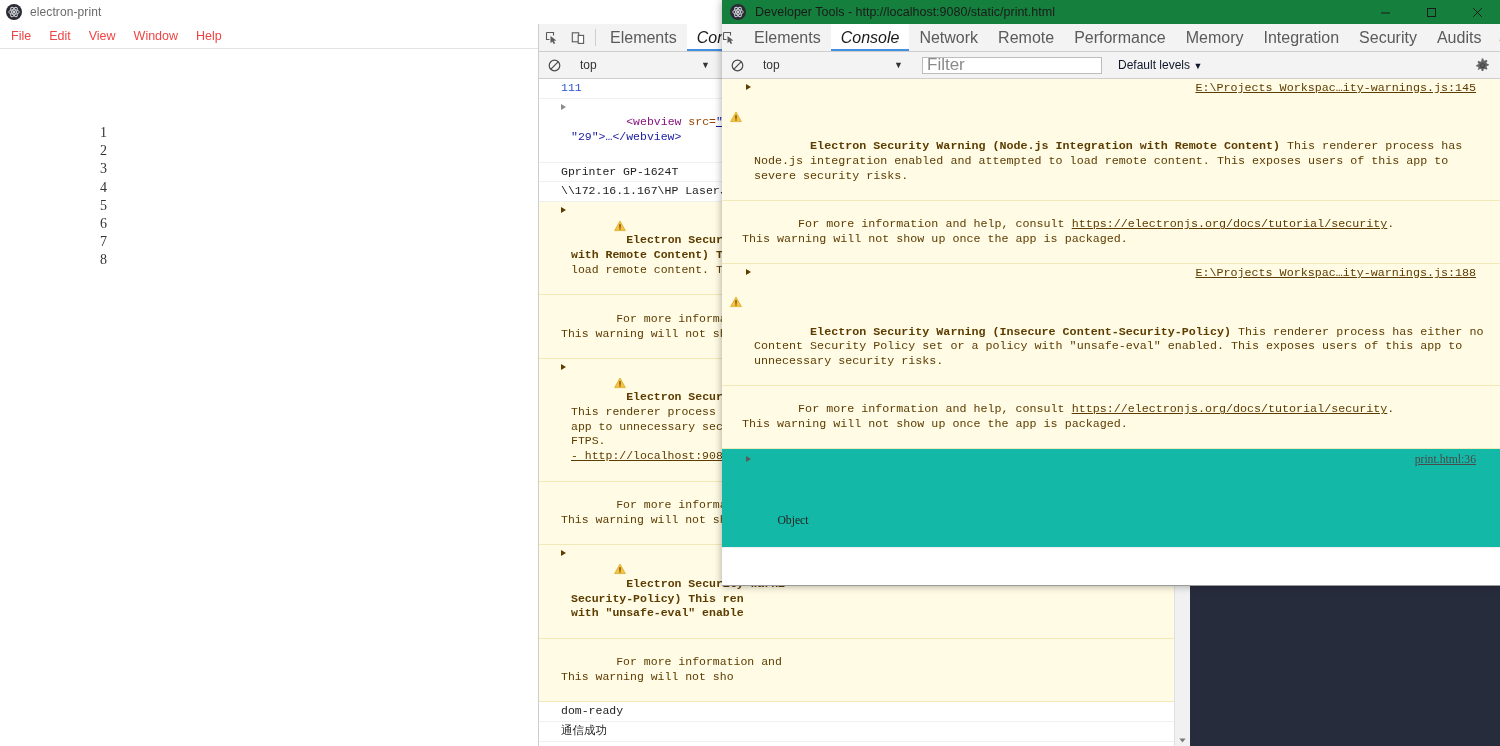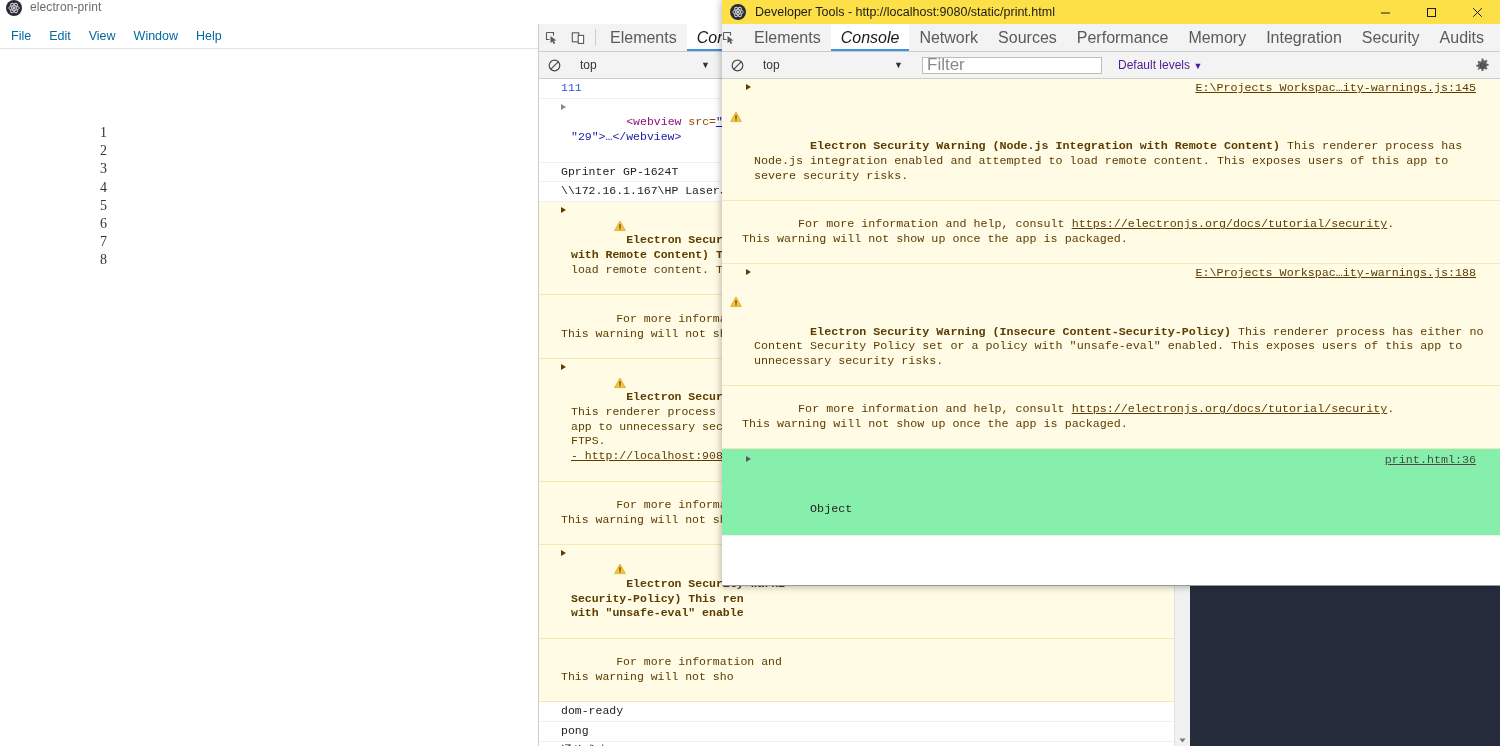--- a/index.html
+++ b/index.html
@@ -37,20 +37,21 @@
     border-right: 1px solid #b5b5b5;
     box-sizing: border-box;
     overflow: hidden;
   }
 
   .app-titlebar {
     position: relative;
     height: 24px;
     background: #ffffff;
     display: flex;
+    align-items: center;
     padding-left: 6px;
   }
   .app-icon {
     width: 16px; height: 16px;
     border-radius: 50%;
     background: #2b2b35;
     display: inline-flex;
     align-items: center;
     justify-content: center;
     margin-right: 8px;
@@ -67,21 +68,21 @@
   .app-menubar {
     height: 24px;
     display: flex;
     align-items: center;
     background: #ffffff;
     padding-left: 2px;
     border-bottom: 1px solid #e3e3e3;
   }
   .menu-item {
     font-size: 12.5px;
-    color: #0369a1;
+    color: #ef4444;
     padding: 2px 9px;
     font-family: "Liberation Sans", sans-serif;
     cursor: default;
   }
 
   .app-content {
     position: relative;
     height: calc(746px - 49px);
     background: #ffffff;
   }
@@ -194,21 +195,21 @@
     height: 17px;
     font-size: 17px;
     font-family: "Liberation Sans", sans-serif;
     padding: 0 4px;
     color: #333;
     box-sizing: border-box;
   }
   .filter-input::placeholder { color: #8a8a8a; }
   .levels-select {
     font-size: 12px;
-    color: #4c1d95;
+    color: #0f172a;
     font-family: "Liberation Sans", sans-serif;
     padding: 0 6px;
     cursor: pointer;
     white-space: nowrap;
   }
   .gear-icon { cursor:pointer; display:flex; align-items:center; }
 
   .dt-console-body {
     position: relative;
     height: calc(722px - 27px - 26px);
@@ -284,21 +285,21 @@
     top: 0;
     width: 778px;
     height: 585px;
     background: #ffffff;
     box-shadow: 0 0 8px rgba(0,0,0,0.35);
     overflow: hidden;
     border-bottom: 1px solid #9a9a9a;
   }
   .dtw-titlebar {
     height: 24px;
-    background: #fde047;
+    background: #15803d;
     display: flex;
     align-items: center;
     position: relative;
   }
   .dtw-titlebar .app-icon { margin-left: 8px; margin-right: 9px; }
   .dtw-title {
     font-size: 12.5px;
     color: #1a1a1a;
     font-family: "Liberation Sans", sans-serif;
   }
@@ -377,26 +378,26 @@
   .rmsg .src {
     position: absolute;
     right: 24px; top: 2px;
     color: #5c3c00;
     text-decoration: underline;
     cursor: pointer;
     font-size: 11.7px;
   }
   .rmsg-plain {
     position: relative;
-    font-family: Liberation Mono, monospace;
+    font-family: Liberation Serif, serif;
     font-size: 11.7px;
     line-height: 14.6px;
-    padding: 9px 8px 4px 32px;
+    padding: 21px 8px 4px 32px;
     color: #222;
-    background: #86efac;
+    background: #14b8a6;
     border-bottom: 1px solid #f0f0f0;
     white-space: pre;
   }
   .rmsg-plain .tri {
     position: absolute;
     left: 24px; top: 7px;
     width: 0; height: 0;
     border-left: 5px solid #5a5a5a;
     border-top: 3.5px solid transparent;
     border-bottom: 3.5px solid transparent;
@@ -537,21 +538,20 @@
             </svg>
         </span>
         <span class="tri"></span><span class="msg-bold">Electron Security Warni</span><br><span class="msg-bold">Security-Policy) This ren</span><br><span class="msg-bold">with "unsafe-eval" enable</span>
       </div>
 
       <div class="msg warn" style="padding-left:22px">
         <span>For more information and</span><br><span>This warning will not sho</span>
       </div>
 
       <div class="msg">dom-ready</div>
-      <div class="msg">pong</div>
       <div class="msg">通信成功</div>
 
       <div class="left-scrollbar">
         <div class="sb-arrow up">
           <svg width="7" height="5" viewBox="0 0 7 5">
               <path d="M3.5 0.6 L6.6 4.4 L0.4 4.4 Z" fill="#7a7a7a"></path>
             </svg>
         </div>
         <div class="sb-thumb" style="top:18px;height:125px"></div>
         <div class="sb-arrow down">
@@ -599,21 +599,21 @@
       <div class="dt-iconbtn">
         <svg width="14" height="14" viewBox="0 0 14 14">
           <path d="M1.5 1.5 h7 v3 M1.5 1.5 v7 h3" fill="none" stroke="#5a5a5a" stroke-width="1.1"></path>
           <path d="M5.5 5 L5.5 12.2 L7.3 10.4 L8.7 13 L10.2 12.2 L8.8 9.7 L11.4 9.5 Z" fill="#5a5a5a"></path>
         </svg>
       </div>
       <div class="dt-sep"></div>
       <div class="dt-tab">Elements</div>
       <div class="dt-tab active">Console</div>
       <div class="dt-tab">Network</div>
-      <div class="dt-tab">Sources</div>
+      <div class="dt-tab">Remote</div>
       <div class="dt-tab">Performance</div>
       <div class="dt-tab">Memory</div>
       <div class="dt-tab">Integration</div>
       <div class="dt-tab">Security</div>
       <div class="dt-tab">Audits</div>
       <div class="dtw-warncount">
         <span>
           <svg width="12" height="12" viewBox="0 0 12 12">
               <path d="M6 1 L11.4 10.6 L0.6 10.6 Z" fill="#f5c242" stroke="#d8a521" stroke-width="0.7"></path>
               <rect x="5.4" y="4.2" width="1.2" height="3.6" fill="#5c3c00"></rect>

